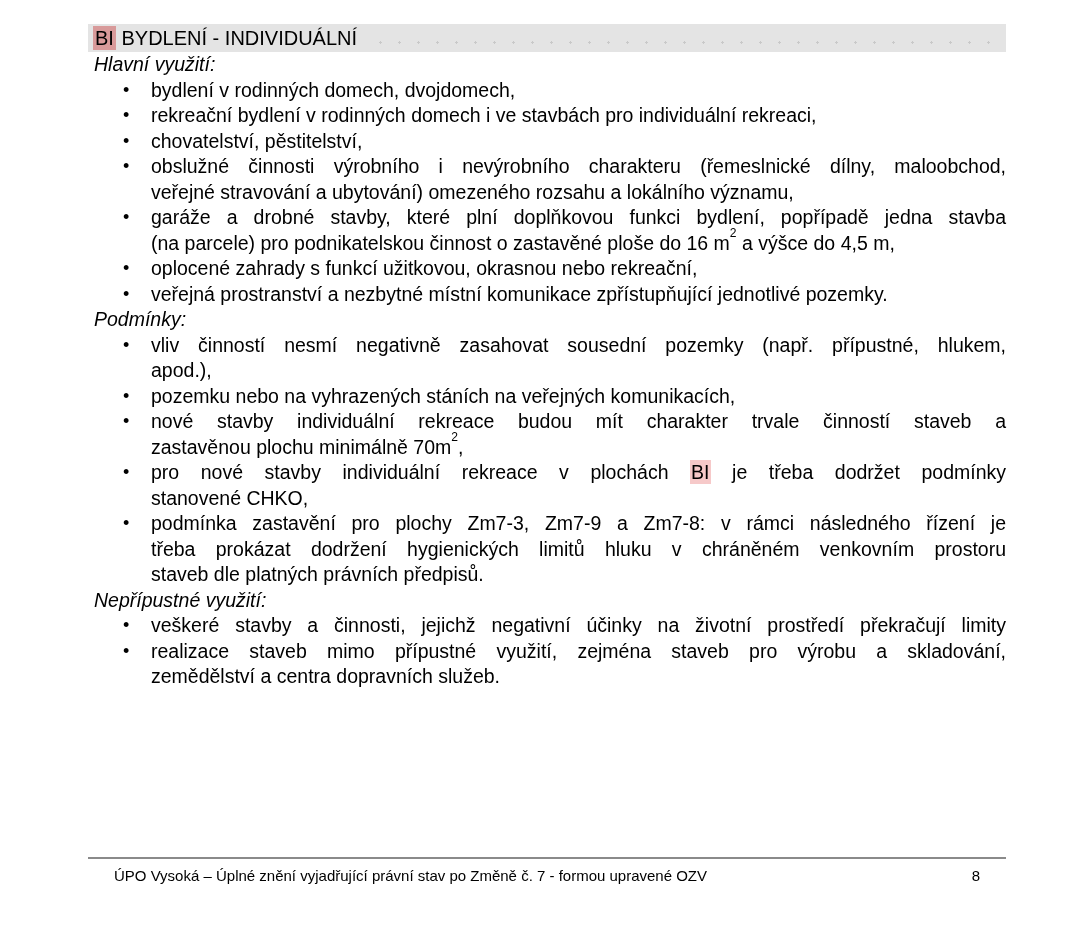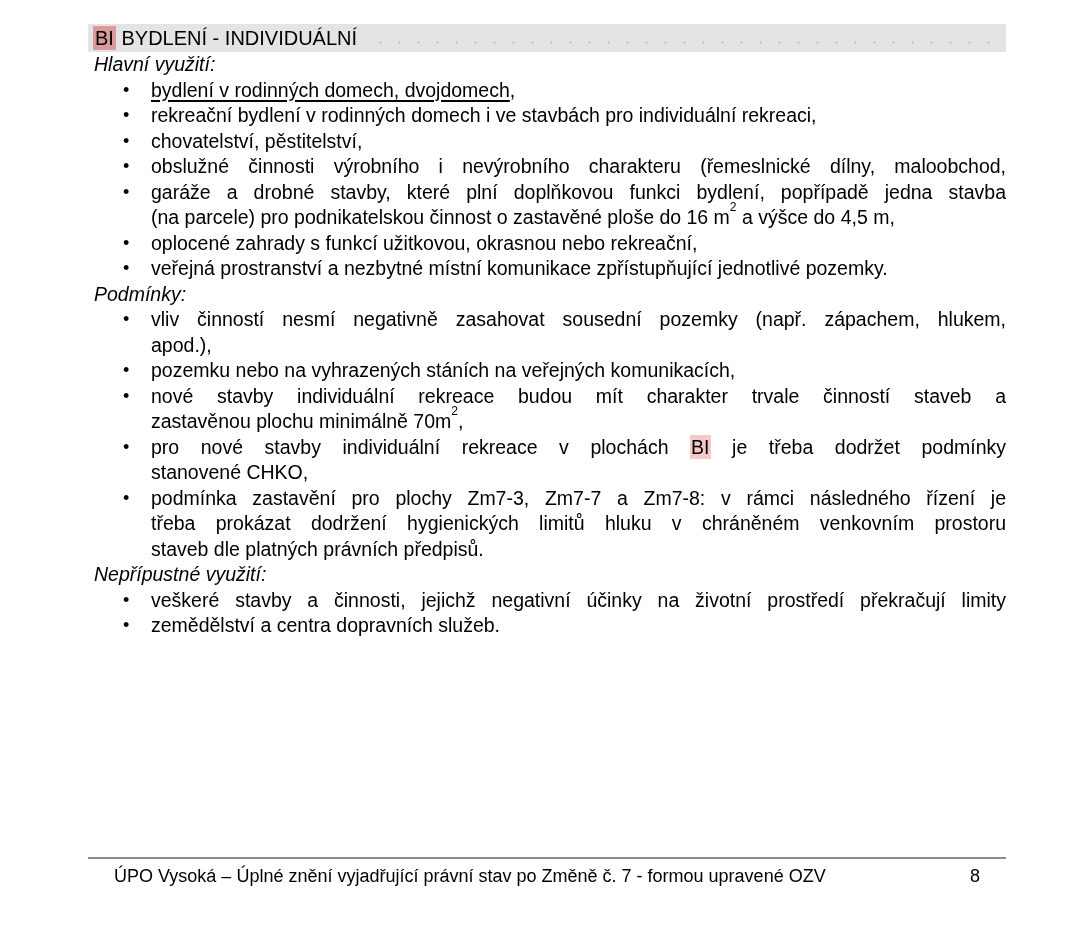--- a/index.html
+++ b/index.html
@@ -45,38 +45,38 @@
   .hl-dark { background: var(--hl-dark, #d89a9a); padding: 1px 2px; }
   .hl-light { background: var(--hl-light, #f6c9c9); padding: 1px 1px; }
   .label { padding-left: 6px; font-style: italic; }
   .bullet { position: relative; padding-left: 63px; }
   .bullet .marker {
     position: absolute; left: 35px; top: 0;
     font-size: 18px;
   }
   .line { min-height: 25.5px; }
   .line.just { text-align: justify; text-align-last: justify; }
-  .u { text-decoration: underline; text-decoration-thickness: 1.5px; text-underline-offset: 2.5px; }
+  .u { text-decoration-thickness: 1.5px; text-underline-offset: 2.5px; }
   .seg-sup {
     font-size: 0.62em;
     position: relative;
     top: -0.45em;
     line-height: 0;
   }
   
   .footer {
     position: absolute;
     left: 88px; top: 857px;
     width: 918px;
     border-top: 2px solid var(--rule, #8a8a8a);
     padding-top: 5px;
     display: flex;
     justify-content: space-between;
     align-items: center;
-    font-size: 18px;
+    font-size: 15px;
     line-height: 24px;
   }
   .footer-text { padding-left: 26px; }
   .footer-page { padding-right: 26px; }
 </style>
 </head>
 <body>
 
 <div class="page">
   <div class="content">
@@ -94,67 +94,69 @@
           <span class="marker">•</span>
           <div class="line"><span>rekreační bydlení v rodinných domech i ve stavbách pro individuální rekreaci,</span></div>
         </div>
         <div class="bullet">
           <span class="marker">•</span>
           <div class="line"><span>chovatelství, pěstitelství,</span></div>
         </div>
         <div class="bullet">
           <span class="marker">•</span>
           <div class="line just"><span>obslužné činnosti výrobního i nevýrobního charakteru (řemeslnické dílny, maloobchod,</span></div>
+          <div class="line"><span>veřejné stravování a ubytování) omezeného rozsahu a lokálního významu,</span></div>
         </div>
         <div class="bullet">
           <span class="marker">•</span>
           <div class="line just"><span>garáže a drobné stavby, které plní doplňkovou funkci bydlení, popřípadě jedna stavba</span></div>
           <div class="line"><span>(na parcele) pro podnikatelskou činnost o zastavěné ploše do 16 m</span><sup class="seg-sup">2</sup><span> a výšce do 4,5 m,</span></div>
         </div>
         <div class="bullet">
           <span class="marker">•</span>
           <div class="line"><span>oplocené zahrady s funkcí užitkovou, okrasnou nebo rekreační,</span></div>
         </div>
         <div class="bullet">
           <span class="marker">•</span>
           <div class="line"><span>veřejná prostranství a nezbytné místní komunikace zpřístupňující jednotlivé pozemky.</span></div>
         </div>
         <div class="label">Podmínky:</div>
         <div class="bullet">
           <span class="marker">•</span>
-          <div class="line just"><span>vliv činností nesmí negativně zasahovat sousední pozemky (např. zápachem, hlukem,</span></div>
+          <div class="line just"><span>vliv činností nesmí negativně zasahovat sousední pozemky (např. přípustné, hlukem,</span></div>
           <div class="line"><span>apod.),</span></div>
         </div>
         <div class="bullet">
           <span class="marker">•</span>
           <div class="line"><span>pozemku nebo na vyhrazených stáních na veřejných komunikacích,</span></div>
         </div>
         <div class="bullet">
           <span class="marker">•</span>
           <div class="line just"><span>nové stavby individuální rekreace budou mít charakter trvale činností staveb a</span></div>
           <div class="line"><span>zastavěnou plochu minimálně 70m</span><sup class="seg-sup">2</sup><span>,</span></div>
         </div>
         <div class="bullet">
           <span class="marker">•</span>
           <div class="line just"><span>pro nové stavby individuální rekreace v plochách </span><span class="hl-light">BI</span><span> je třeba dodržet podmínky</span></div>
           <div class="line"><span>stanovené CHKO,</span></div>
         </div>
         <div class="bullet">
           <span class="marker">•</span>
-          <div class="line just"><span>podmínka zastavění pro plochy Zm7-3, Zm7-7 a Zm7-8: v rámci následného řízení je</span></div>
+          <div class="line just"><span>podmínka zastavění pro plochy Zm7-3, Zm7-9 a Zm7-8: v rámci následného řízení je</span></div>
           <div class="line just"><span>třeba prokázat dodržení hygienických limitů hluku v chráněném venkovním prostoru</span></div>
           <div class="line"><span>staveb dle platných právních předpisů.</span></div>
         </div>
         <div class="label">Nepřípustné využití:</div>
         <div class="bullet">
           <span class="marker">•</span>
           <div class="line just"><span>veškeré stavby a činnosti, jejichž negativní účinky na životní prostředí překračují limity</span></div>
         </div>
         <div class="bullet">
           <span class="marker">•</span>
+          <div class="line just"><span>realizace staveb mimo přípustné využití, zejména staveb pro výrobu a skladování,</span></div>
           <div class="line"><span>zemědělství a centra dopravních služeb.</span></div>
         </div>
       </div>
   </div>
 
   <div class="footer">
     <span class="footer-text">ÚPO Vysoká – Úplné znění vyjadřující právní stav po Změně č. 7 - formou upravené OZV</span>
     <span class="footer-page">8</span>
   </div>
 </div>

